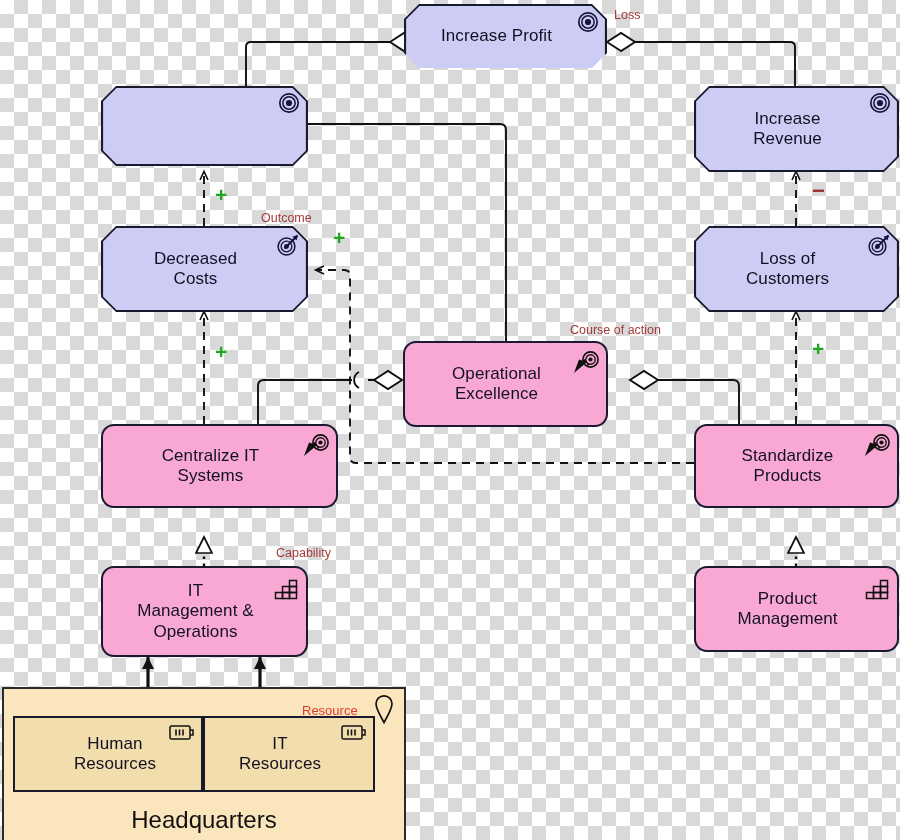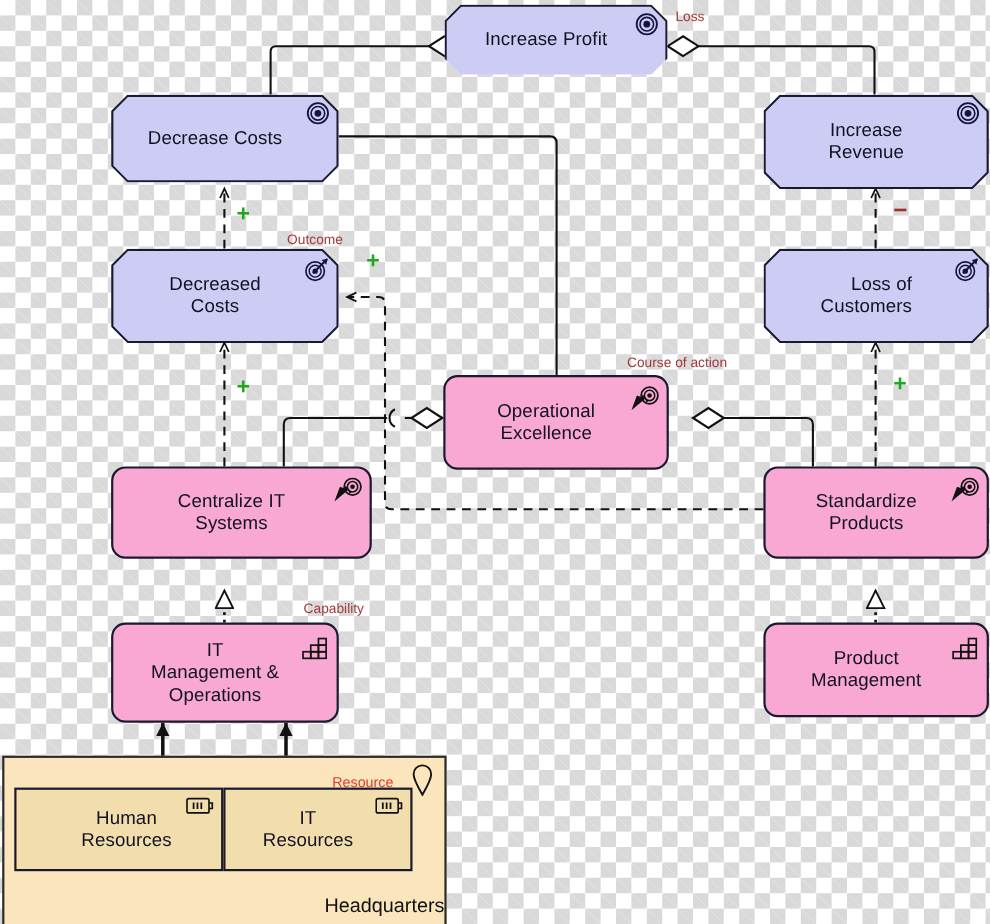--- a/index.html
+++ b/index.html
@@ -28,22 +28,22 @@
                          calc(100% - 15px) 100%,15px 100%,0 calc(100% - 15px),0 15px);
        border:none;}
 
   
   .rr{background:#f9a8d4;border-radius:13px;}
   
   .sq{background:#f2dead;border-radius:0;}
   
   .grp{background:#fae5bd;border:2px solid #2b2b2b;border-radius:0;
        display:block;}
-  .grp .grplbl{position:absolute;left:0;right:0;bottom:6px;text-align:right;
-       font-size:18px;color:#111;}
+  .grp .grplbl{position:absolute;left:0;right:0;bottom:6px;text-align:center;
+       font-size:24px;color:#111;}
 
   .stereo{position:absolute;font-size:12.5px;color:#a33a3a;white-space:nowrap;}
   .influ{position:absolute;font-weight:bold;font-size:21px;line-height:1;}
   .plus{color:#1fa81f;}
   .minus{color:#a03030;font-size:22px;}
 
   .ico{position:absolute;z-index:3;}
 </style>
 </head>
 <body>
@@ -142,21 +142,20 @@
       <circle cx="11" cy="11" r="6.2" fill="none" stroke="#14143c" stroke-width="1.5"></circle>
       <circle cx="11" cy="11" r="3.1" fill="#14143c"></circle>
     </svg>
   </div>
   <div class="stereo" style="left:614px;top:8px;">Loss</div>
 
   <div class="node oct" style="left:101px;top:86px;width:207px;height:80px;">
     <svg class="ico" style="left:0;top:0;width:207px;height:80px;" viewBox="0 0 207 80" preserveAspectRatio="none">
       <polygon points="15,1 192,1 206,15 206,65 192,79 15,79 1,65 1,15" fill="none" stroke="#1a1a2e" stroke-width="2.2" vector-effect="non-scaling-stroke"></polygon>
     </svg>
-    <span class="lbl">Decrease Costs</span>
     <svg class="ico" style="right:8px;top:6px;width:22px;height:22px;" viewBox="0 0 22 22">
       <circle cx="11" cy="11" r="9.2" fill="none" stroke="#14143c" stroke-width="1.7"></circle>
       <circle cx="11" cy="11" r="6.2" fill="none" stroke="#14143c" stroke-width="1.5"></circle>
       <circle cx="11" cy="11" r="3.1" fill="#14143c"></circle>
     </svg>
   </div>
 
   <div class="node oct" style="left:694px;top:86px;width:205px;height:86px;">
     <svg class="ico" style="left:0;top:0;width:205px;height:86px;" viewBox="0 0 205 86" preserveAspectRatio="none">
       <polygon points="15,1 190,1 204,15 204,71 190,85 15,85 1,71 1,15" fill="none" stroke="#1a1a2e" stroke-width="2.2" vector-effect="non-scaling-stroke"></polygon>
@@ -179,21 +178,21 @@
     <svg class="ico" style="right:8px;top:7px;width:24px;height:24px;" viewBox="0 0 24 24">
       <circle cx="10.5" cy="13.5" r="8.4" fill="none" stroke="#14143c" stroke-width="1.5"></circle>
       <circle cx="10.5" cy="13.5" r="5.4" fill="none" stroke="#14143c" stroke-width="1.3"></circle>
       <circle cx="10.5" cy="13.5" r="2.4" fill="#14143c"></circle>
       <path d="M8.5,15.5 L21.5,2.5" stroke="#14143c" stroke-width="1.9"></path>
       <path d="M21.8,2.2 L16.4,3.4 L20.6,7.6 z" fill="#14143c"></path>
     </svg>
   </div>
   <div class="stereo" style="left:261px;top:211px;">Outcome</div>
 
-  <div class="node oct" style="left:694px;top:226px;width:205px;height:86px;text-align:right;">
+  <div class="node oct" style="left:694px;top:226px;width:205px;height:86px;">
     <svg class="ico" style="left:0;top:0;width:205px;height:86px;" viewBox="0 0 205 86" preserveAspectRatio="none">
       <polygon points="15,1 190,1 204,15 204,71 190,85 15,85 1,71 1,15" fill="none" stroke="#1a1a2e" stroke-width="2.2" vector-effect="non-scaling-stroke"></polygon>
     </svg>
     <span class="lbl" style="white-space: pre-line;">Loss of
 Customers</span>
     <svg class="ico" style="right:8px;top:7px;width:24px;height:24px;" viewBox="0 0 24 24">
       <circle cx="10.5" cy="13.5" r="8.4" fill="none" stroke="#14143c" stroke-width="1.5"></circle>
       <circle cx="10.5" cy="13.5" r="5.4" fill="none" stroke="#14143c" stroke-width="1.3"></circle>
       <circle cx="10.5" cy="13.5" r="2.4" fill="#14143c"></circle>
       <path d="M8.5,15.5 L21.5,2.5" stroke="#14143c" stroke-width="1.9"></path>

